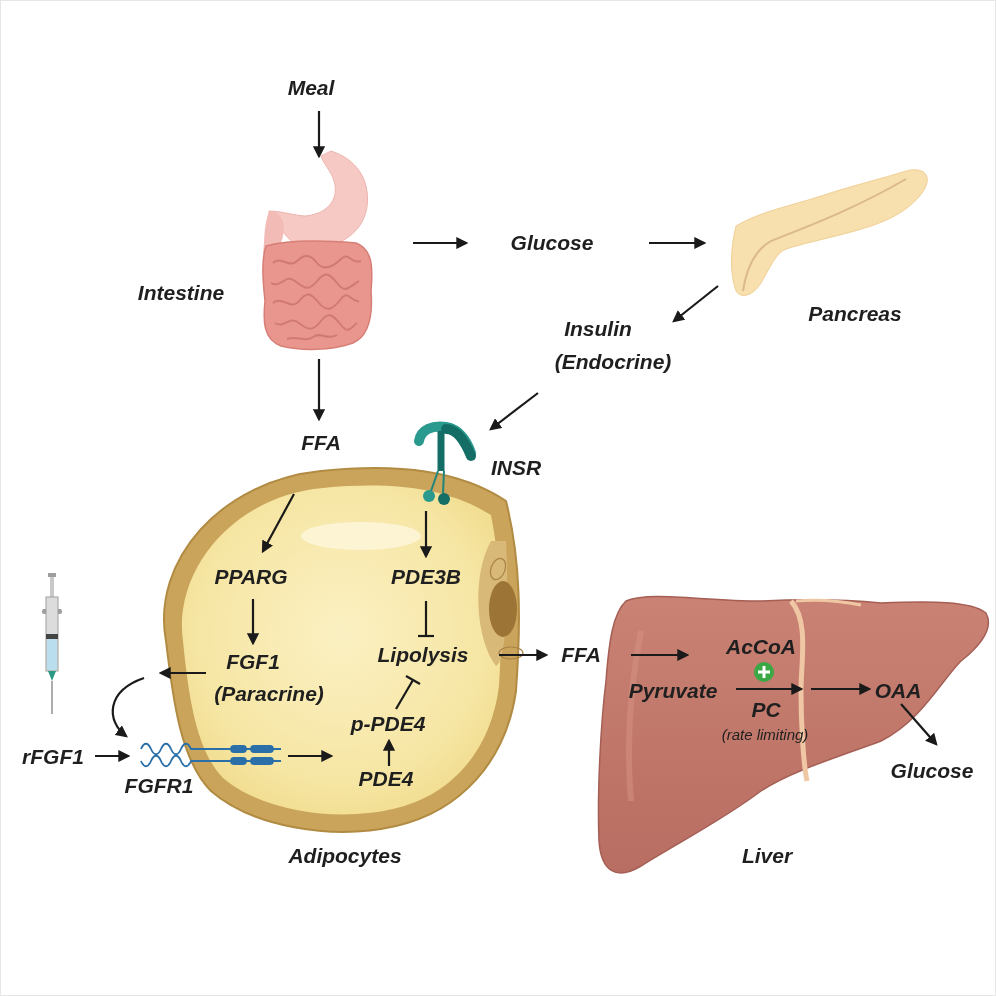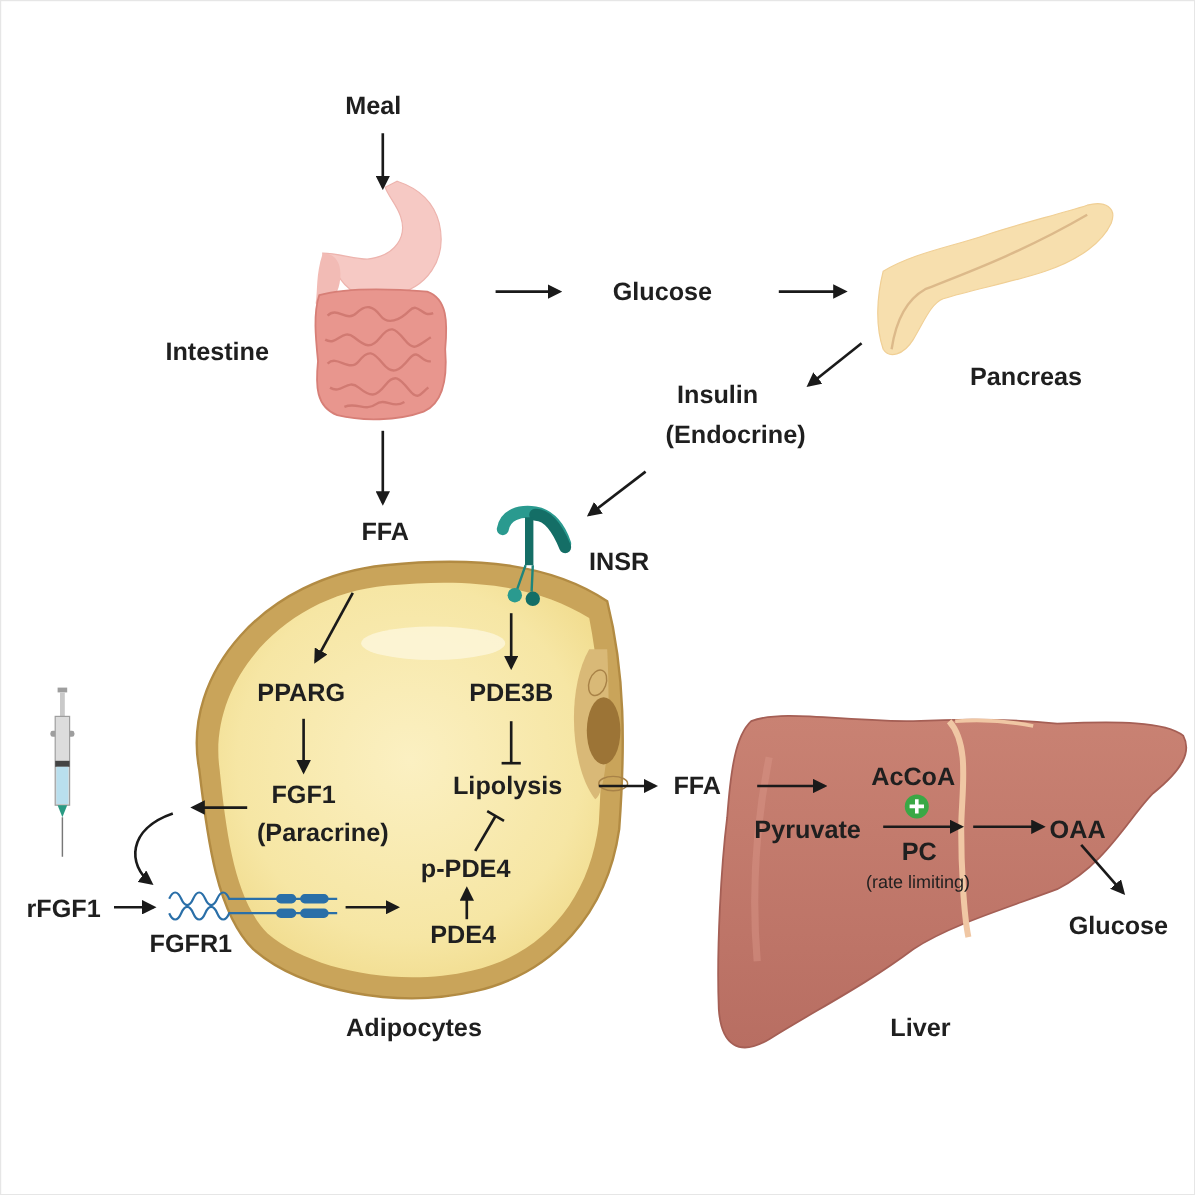--- a/index.html
+++ b/index.html
@@ -1,19 +1,19 @@
 <!DOCTYPE html>
 <html><head>
 <meta charset="utf-8">
 <style>
   html, body { margin: 0; padding: 0; background: #ffffff; }
   body { width: 996px; height: 996px; overflow: hidden; position: relative; }
   #frame {
     position: absolute; left: 0; top: 0; width: 994px; height: 994px;
-    border: 1px solid #e6e6e6; box-sizing: content-box; background: #ffffff;
+    border: 1px solid #e6e6e6; box-sizing: content-box; background: #ffffff; font-style: italic;
   }
   svg#diagram { position: absolute; left: 0; top: 0; }
   .lbl {
     font-family: "Liberation Sans", sans-serif; font-weight: bold;
     fill: #1f1f1f; font-size: 21px;
   }
   .lbl-sm {
     font-family: "Liberation Sans", sans-serif; font-weight: normal;
     fill: #1f1f1f; font-size: 15px;
   }

